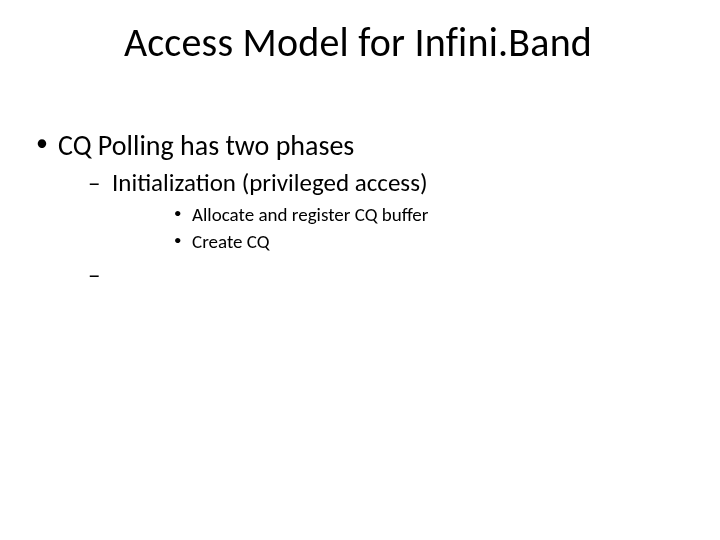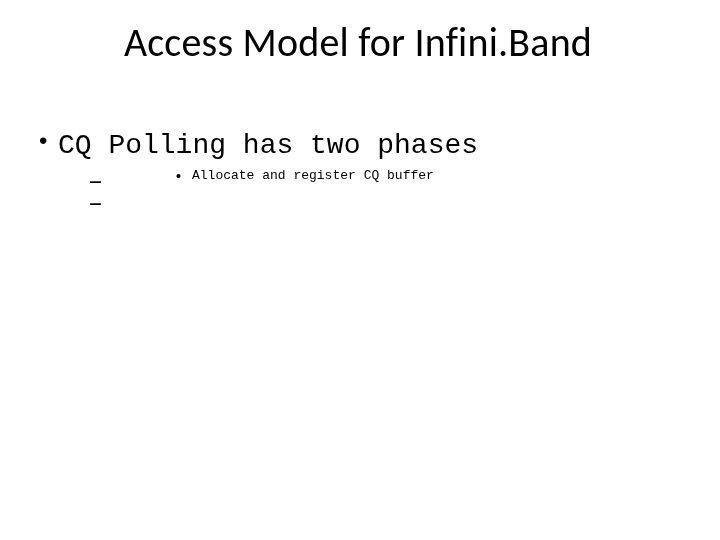--- a/index.html
+++ b/index.html
@@ -25,21 +25,20 @@
     text-align: center;
     font-size: 40px;
     font-weight: 400;
     letter-spacing: 0.2px;
   }
   .body {
     position: absolute;
     top: 128px;
     left: 30px;
     width: 660px;
-    font-family: Liberation Mono, monospace;
   }
   ul { list-style: none; margin: 0; padding: 0; }
   li { margin: 0; padding: 0; }
 
   .lvl1 > li {
     font-size: 28px;
     line-height: 1.25;
     padding-left: 28px;
     position: relative;
     margin-bottom: 6px;
@@ -62,21 +61,21 @@
   }
   .lvl2 > li::before {
     content: "–";
     position: absolute;
     left: 30px;
     top: 0;
     font-size: 25px;
   }
 
   .lvl3 > li {
-    font-size: 13px;
+    font-size: 19px;
     line-height: 1.35;
     padding-left: 80px;
     position: relative;
     margin-top: 2px;
   }
   .lvl3 > li::before {
     content: "•";
     position: absolute;
     left: 62px;
     top: 1px;
@@ -87,22 +86,24 @@
 <body>
 
 <div class="slide">
   <div class="title">Access Model for Infini.Band</div>
   <div class="body">
     <ul class="lvl1">
       <li>
         <span>CQ Polling has two phases</span>
         <ul class="lvl2">
           <li>
+            <span>Initialization (privileged access)</span>
             <ul class="lvl3">
               <li><span>Allocate and register CQ buffer</span></li>
+              <li><span>Create CQ</span></li>
             </ul>
           </li>
           <li>
           </li>
         </ul>
       </li>
     </ul>
   </div>
 </div>
 

